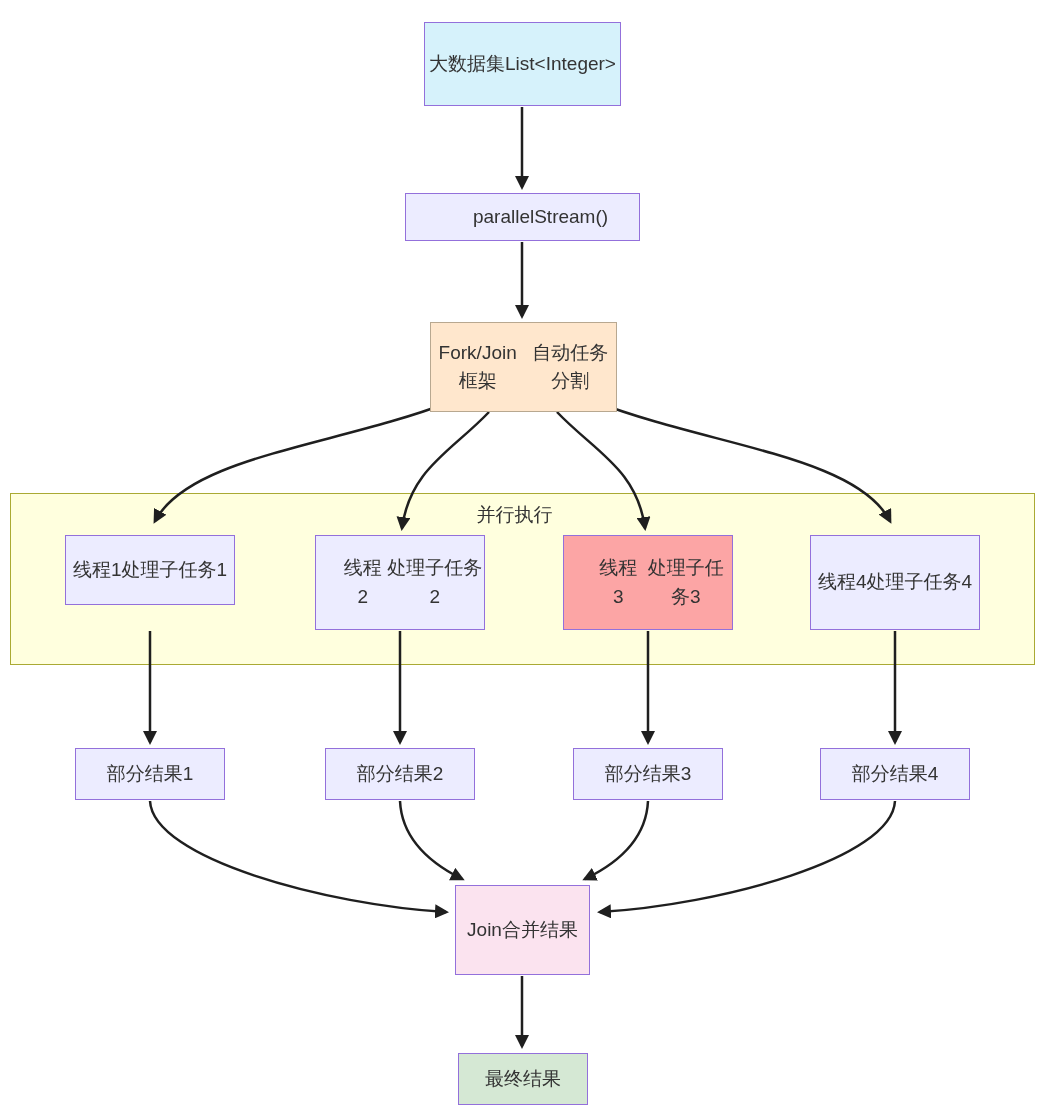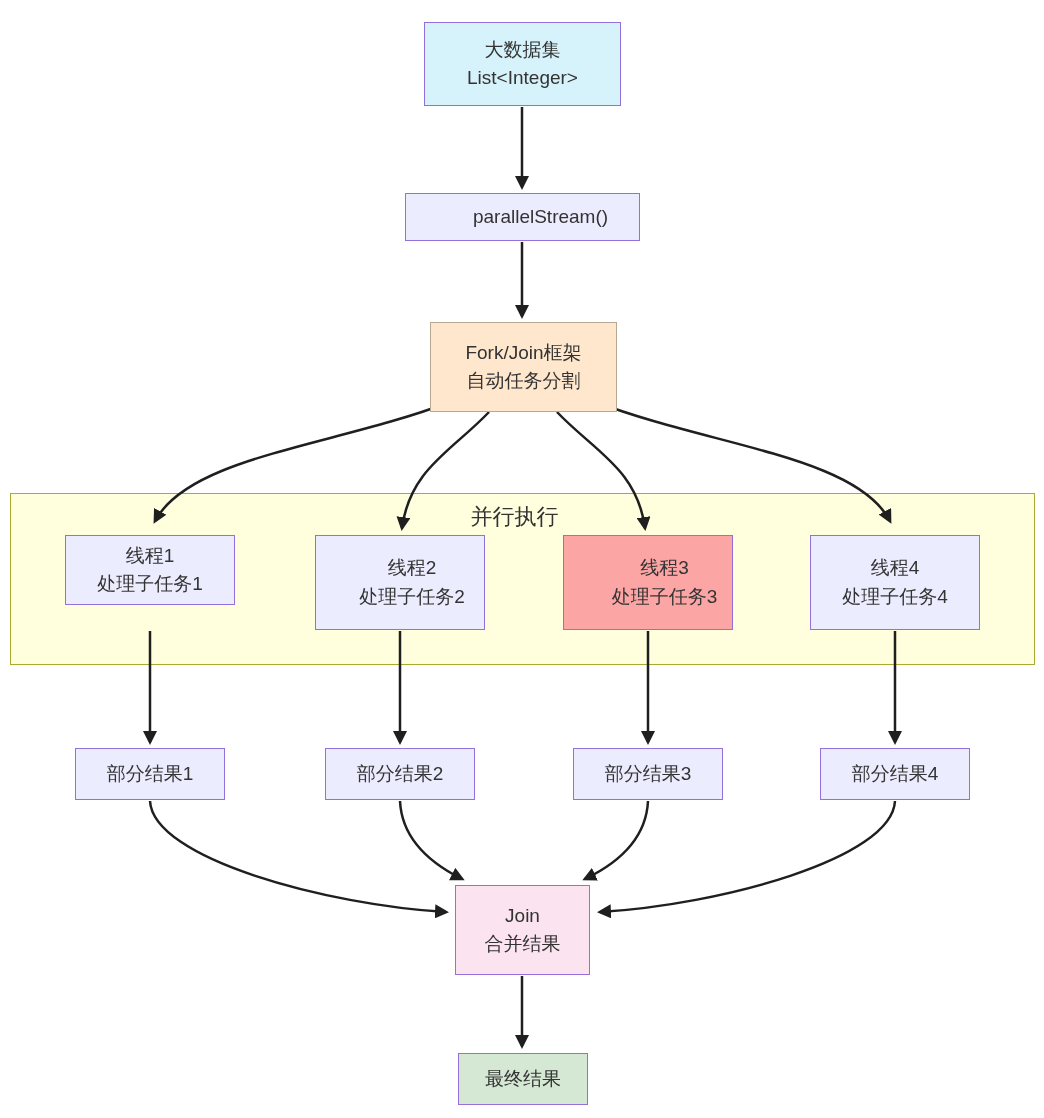--- a/index.html
+++ b/index.html
@@ -8,35 +8,35 @@
     width:1044px;height:1118px;
     background:#ffffff;
     font-family:"Liberation Sans", sans-serif;
     color:#333333;
     overflow:hidden;
   }
   .edges{position:absolute;left:0;top:0;width:1044px;height:1118px;}
   .edge{stroke:#1f1f1f;stroke-width:2.5;fill:none;marker-end:url(#arrowhead);}
   .node{
     position:absolute;
-    display:flex;flex-direction:column;align-items:center;justify-content:center;
+    display:flex;align-items:center;justify-content:center;
     border:1.5px solid #9370DB;
     background:#ECECFF;
     font-size:19px;line-height:1.5;text-align:center;
     box-sizing:border-box;
   }
   .group{
     position:absolute;
     left:10px;top:493px;width:1025px;height:172px;
     background:#FFFFDE;border:1px solid #AAAA33;
     box-sizing:border-box;
   }
   .group-label{
     position:absolute;top:8px;left:0;right:16px;
-    text-align:center;font-size:22px;color:#333;
+    text-align:center;font-size:19px;color:#333;
   }
   .n-dataset{left:424px;top:22px;width:197px;height:84px;}
   .n-pstream{left:405px;top:193px;width:235px;height:48px;}
   .n-forkjoin{left:430px;top:322px;width:187px;height:90px;}
   .n-t1{left:65px; top:535px;width:170px;height:70px;}
   .n-t2{left:315px;top:535px;width:170px;height:95px;padding-left:24px;}
   .n-t3{left:563px;top:535px;width:170px;height:95px;}
   .n-t4{left:810px;top:535px;width:170px;height:95px;}
   .n-p1{left:75px; top:748px;width:150px;height:52px;}
   .n-p2{left:325px;top:748px;width:150px;height:52px;}

